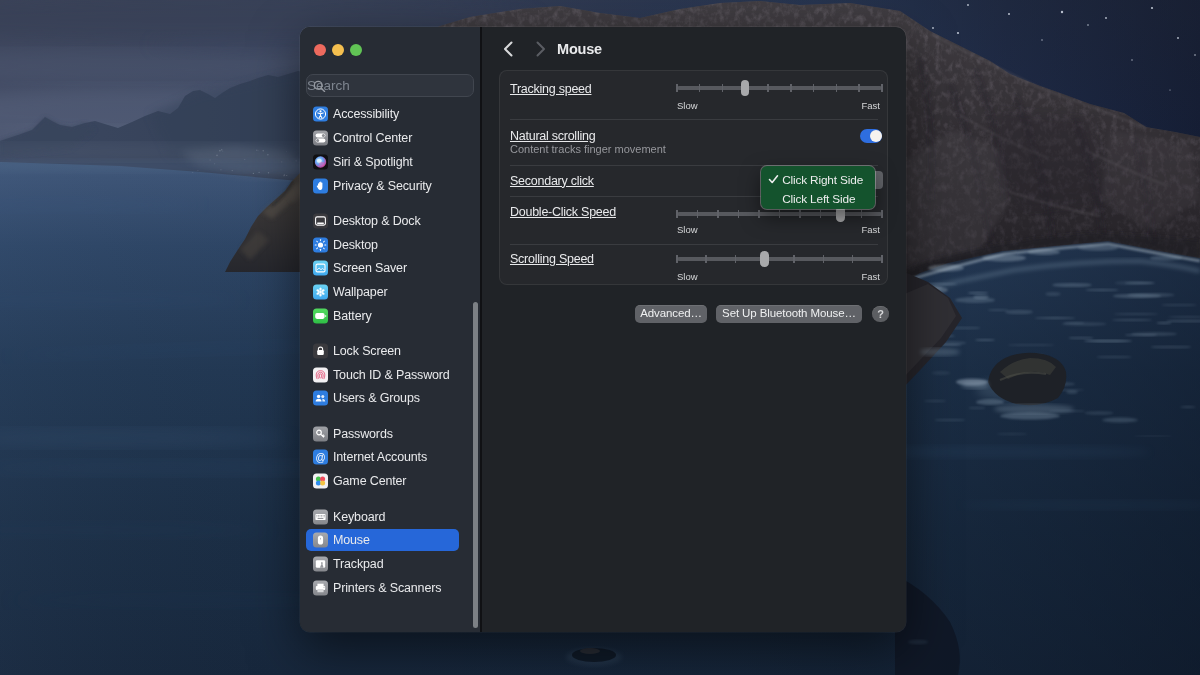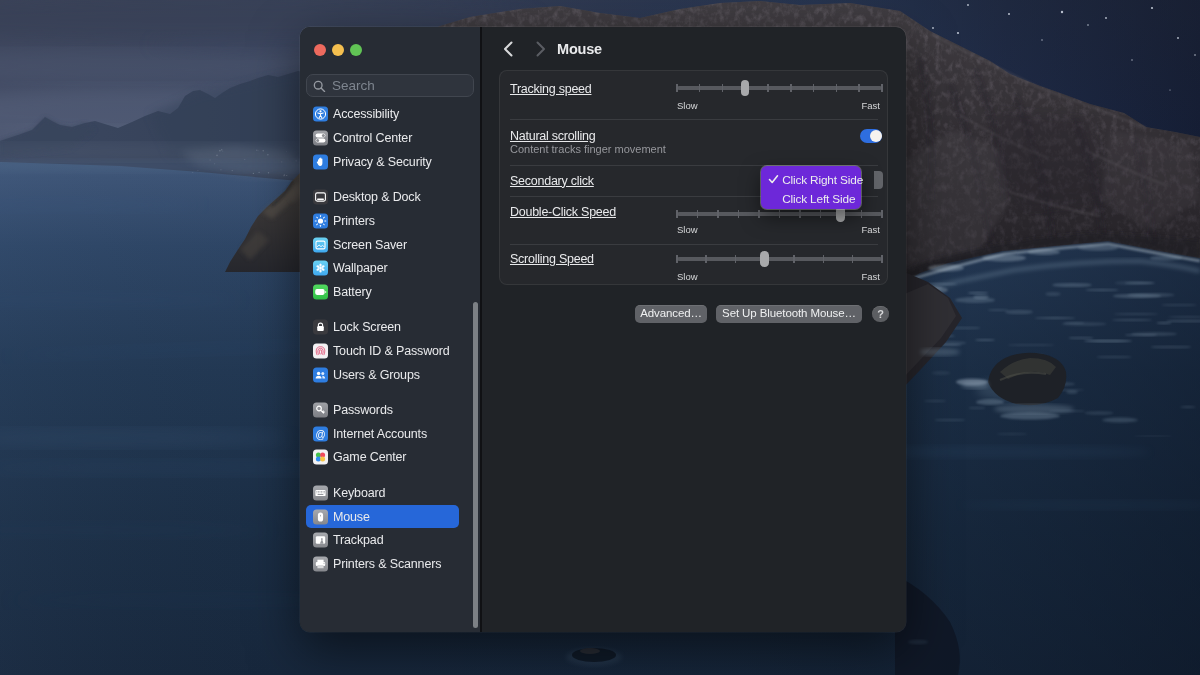--- a/index.html
+++ b/index.html
@@ -16,21 +16,21 @@
   #sidebar { position:absolute; left:0; top:0; width:180px; height:605px;
     background:#272c34; }
   #divider { position:absolute; left:180px; top:0; width:1.5px; height:605px;
     background:#101114; }
   .light { position:absolute; width:12px; height:12px; border-radius:6px; top:16.5px; }
   #l1 { left:13.5px; background:#ed6a5e; }
   #l2 { left:31.5px; background:#f4bf4f; }
   #l3 { left:49.5px; background:#61c455; }
   #search { position:absolute; left:6px; top:46.5px; width:167.5px; height:23px;
     border-radius:7px; background:#2f343d; border:1px solid #41464f;
-    color:#7e858f; font-size:13.5px; line-height:21px; padding-left:25px; }
+    color:#7e858f; font-size:13.5px; line-height:21px; }
   #search .mag { position:absolute; left:6px; top:5px; width:12.5px; height:12.5px; }
 
   
   #rows { position:absolute; left:0; top:75.6px; width:180px; }
   .row { position:relative; height:23.7px; width:180px; }
   .row .hl { position:absolute; left:6px; top:0.8px; width:153px; height:22.2px;
     border-radius:5px; background:#2667d9; }
   .row .txt { position:absolute; left:33px; top:50%; transform:translateY(-50%);
     color:#e9eaec; font-size:12.5px; letter-spacing:-0.15px; white-space:nowrap; }
   .row .ic { position:absolute; left:13px; top:50%; transform:translateY(-50%);
@@ -59,22 +59,22 @@
   .thumb { position:absolute; top:0; width:8.5px; height:16px; border-radius:4.25px;
     background:#a8a9ab; }
 
   #toggle { position:absolute; left:359.6px; top:58.5px; width:22.5px; height:13.5px;
     border-radius:7px; background:#2e6ee0; }
   #toggle .knob { position:absolute; right:0.8px; top:0.8px; width:11.9px; height:11.9px;
     border-radius:6px; background:#f5f2ef; }
 
   #popbtn { position:absolute; left:574px; top:144px; width:8.5px; height:18px;
     background:#626469; border-radius:0 4px 4px 0; }
-  #menu { position:absolute; left:461.2px; top:139.4px; width:100px; height:43.1px;
-    background:#6d28d9; border-radius:6px;
+  #menu { position:absolute; left:461.2px; top:139.4px; width:114px; height:43.1px;
+    background:#14532d; border-radius:6px;
     box-shadow:0 0 0 1px rgba(255,255,255,0.28), 0 8px 20px rgba(0,0,0,0.5); }
   .mitem { position:absolute; left:0; width:100%; color:#eceded; font-size:11.8px; letter-spacing:-0.15px;
     white-space:nowrap; }
 
   .btn { position:absolute; top:278px; height:17.5px; background:#606267;
     border-radius:5px; color:#eff0f1; font-size:11.5px; text-align:center;
     line-height:17.5px; box-shadow:inset 0 0.5px 0 rgba(255,255,255,0.18); letter-spacing:-0.1px; }
   #helpbtn { position:absolute; left:572.3px; top:278.5px; width:16.4px; height:16.4px;
     border-radius:50%; background:#5c5e62; color:#d6d7d9; font-size:11px;
     font-weight:bold; text-align:center; line-height:16.4px;
@@ -338,20 +338,36 @@
 <div class="row">
             <div class="ic" style="background:linear-gradient(#9fa1a6,#7c7e84)"><svg width="15" height="15" viewBox="0 0 15 15">
                 <rect x="2.6" y="3.1" width="9.8" height="4" rx="2" fill="#ffffff"></rect>
                 <circle cx="10.4" cy="5.1" r="1.5" fill="#8f9196"></circle>
                 <rect x="2.6" y="8" width="9.8" height="4" rx="2" fill="#ffffff"></rect>
                 <circle cx="4.6" cy="10" r="1.5" fill="#8f9196"></circle>
               </svg></div>
             <div class="txt">Control Center</div>
           </div>
 <div class="row">
+            <div class="ic" style="background:#101012"><svg width="15" height="15" viewBox="0 0 15 15">
+                <defs>
+                  <radialGradient id="sg1" cx="0.4" cy="0.38" r="0.85">
+                    <stop offset="0" stop-color="#cfeffc"></stop>
+                    <stop offset="0.4" stop-color="#63a1f2"></stop>
+                    <stop offset="0.72" stop-color="#c4439c"></stop>
+                    <stop offset="1" stop-color="#3fae62"></stop>
+                  </radialGradient>
+                </defs>
+                <circle cx="7.5" cy="7.5" r="5.7" fill="url(#sg1)"></circle>
+                <ellipse cx="8.6" cy="9.4" rx="2.8" ry="2.2" fill="#e560b1" opacity="0.5"></ellipse>
+                <ellipse cx="6.2" cy="6.3" rx="2.5" ry="2" fill="#ddf1fb" opacity="0.9"></ellipse>
+              </svg></div>
+            <div class="txt">Siri &amp; Spotlight</div>
+          </div>
+<div class="row">
             <div class="ic" style="background:#2e7de0"><svg width="15" height="15" viewBox="0 0 15 15">
                 <path d="M5 7.2 L5 5.4 Q5 4.7 5.6 4.7 Q6.1 4.7 6.1 5.4 L6.1 4.2 Q6.1 3.5 6.7 3.5 Q7.2 3.5 7.2 4.2 L7.2 3.8 Q7.2 3.1 7.8 3.1 Q8.3 3.1 8.3 3.8 L8.3 4.4 Q8.3 3.9 8.9 3.9 Q9.4 3.9 9.4 4.6 L9.4 8.6 Q9.4 11.5 7.2 11.5 Q5.9 11.5 5.2 10.3 L3.9 8.1 Q3.5 7.4 4.1 7.1 Q4.6 6.9 5 7.2 Z" fill="#ffffff"></path>
               </svg></div>
             <div class="txt">Privacy &amp; Security</div>
           </div>
 <div class="gap"></div>
 <div class="row">
             <div class="ic" style="background:#3a3a3e"><svg width="15" height="15" viewBox="0 0 15 15">
                 <rect x="2.6" y="3.4" width="9.8" height="8.2" rx="1.6" fill="none" stroke="#ffffff" stroke-width="1.1"></rect>
                 <rect x="4" y="9" width="7" height="1.6" rx="0.8" fill="#ffffff"></rect>
@@ -363,21 +379,21 @@
                 <circle cx="7.5" cy="7.5" r="2.6" fill="#ffffff"></circle>
                 <rect x="7.1" y="1.6" width="0.9" height="2.2" rx="0.45" fill="#ffffff" transform="rotate(0 7.5 7.5)"></rect>
                 <rect x="7.1" y="1.6" width="0.9" height="2.2" rx="0.45" fill="#ffffff" transform="rotate(45 7.5 7.5)"></rect>
                 <rect x="7.1" y="1.6" width="0.9" height="2.2" rx="0.45" fill="#ffffff" transform="rotate(90 7.5 7.5)"></rect>
                 <rect x="7.1" y="1.6" width="0.9" height="2.2" rx="0.45" fill="#ffffff" transform="rotate(135 7.5 7.5)"></rect>
                 <rect x="7.1" y="1.6" width="0.9" height="2.2" rx="0.45" fill="#ffffff" transform="rotate(180 7.5 7.5)"></rect>
                 <rect x="7.1" y="1.6" width="0.9" height="2.2" rx="0.45" fill="#ffffff" transform="rotate(225 7.5 7.5)"></rect>
                 <rect x="7.1" y="1.6" width="0.9" height="2.2" rx="0.45" fill="#ffffff" transform="rotate(270 7.5 7.5)"></rect>
                 <rect x="7.1" y="1.6" width="0.9" height="2.2" rx="0.45" fill="#ffffff" transform="rotate(315 7.5 7.5)"></rect>
               </svg></div>
-            <div class="txt">Printers</div>
+            <div class="txt">Desktop</div>
           </div>
 <div class="row">
             <div class="ic" style="background:linear-gradient(#6ad2f2,#3fa8ef)"><svg width="15" height="15" viewBox="0 0 15 15">
                 <rect x="3" y="3.6" width="9" height="7.8" rx="1.4" fill="none" stroke="#ffffff" stroke-width="1.1"></rect>
                 <path d="M3.6 9.8 L6 7.4 L8 9.2 L9.6 7.8 L11.4 9.6" fill="none" stroke="#ffffff" stroke-width="0.9"></path>
               </svg></div>
             <div class="txt">Screen Saver</div>
           </div>
 <div class="row">
             <div class="ic" style="background:linear-gradient(#6ad2f2,#3fa8ef)"><svg width="15" height="15" viewBox="0 0 15 15">

